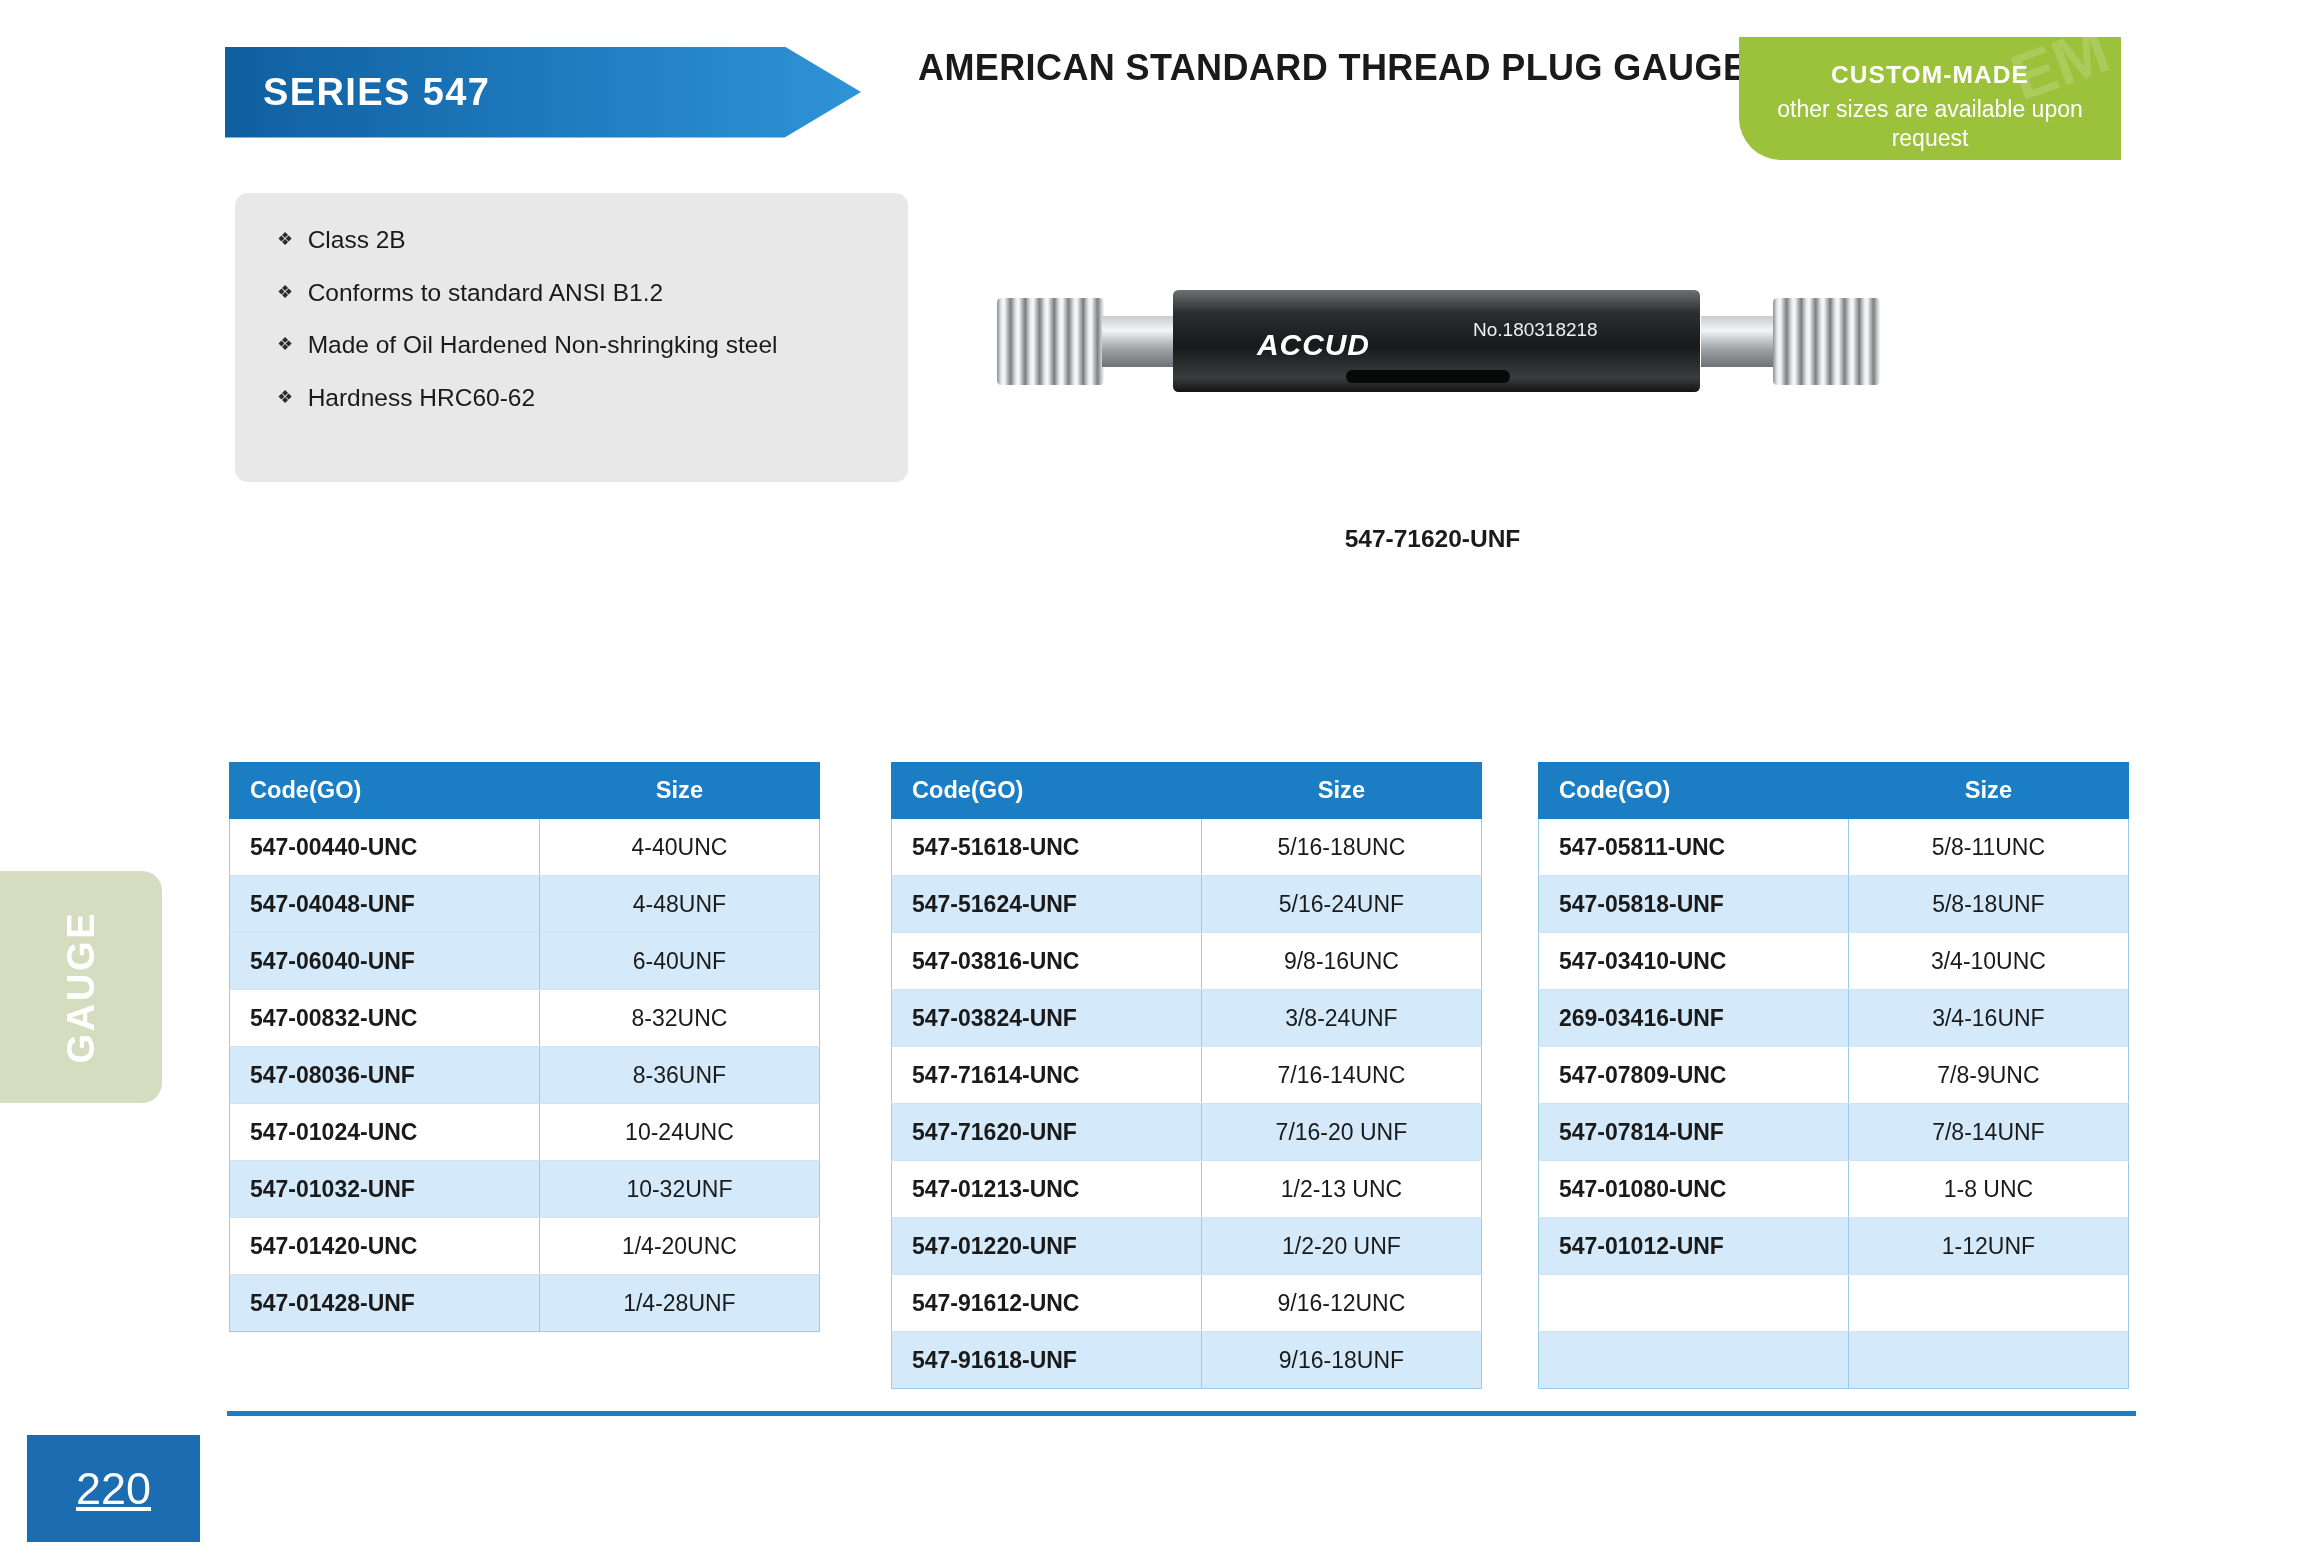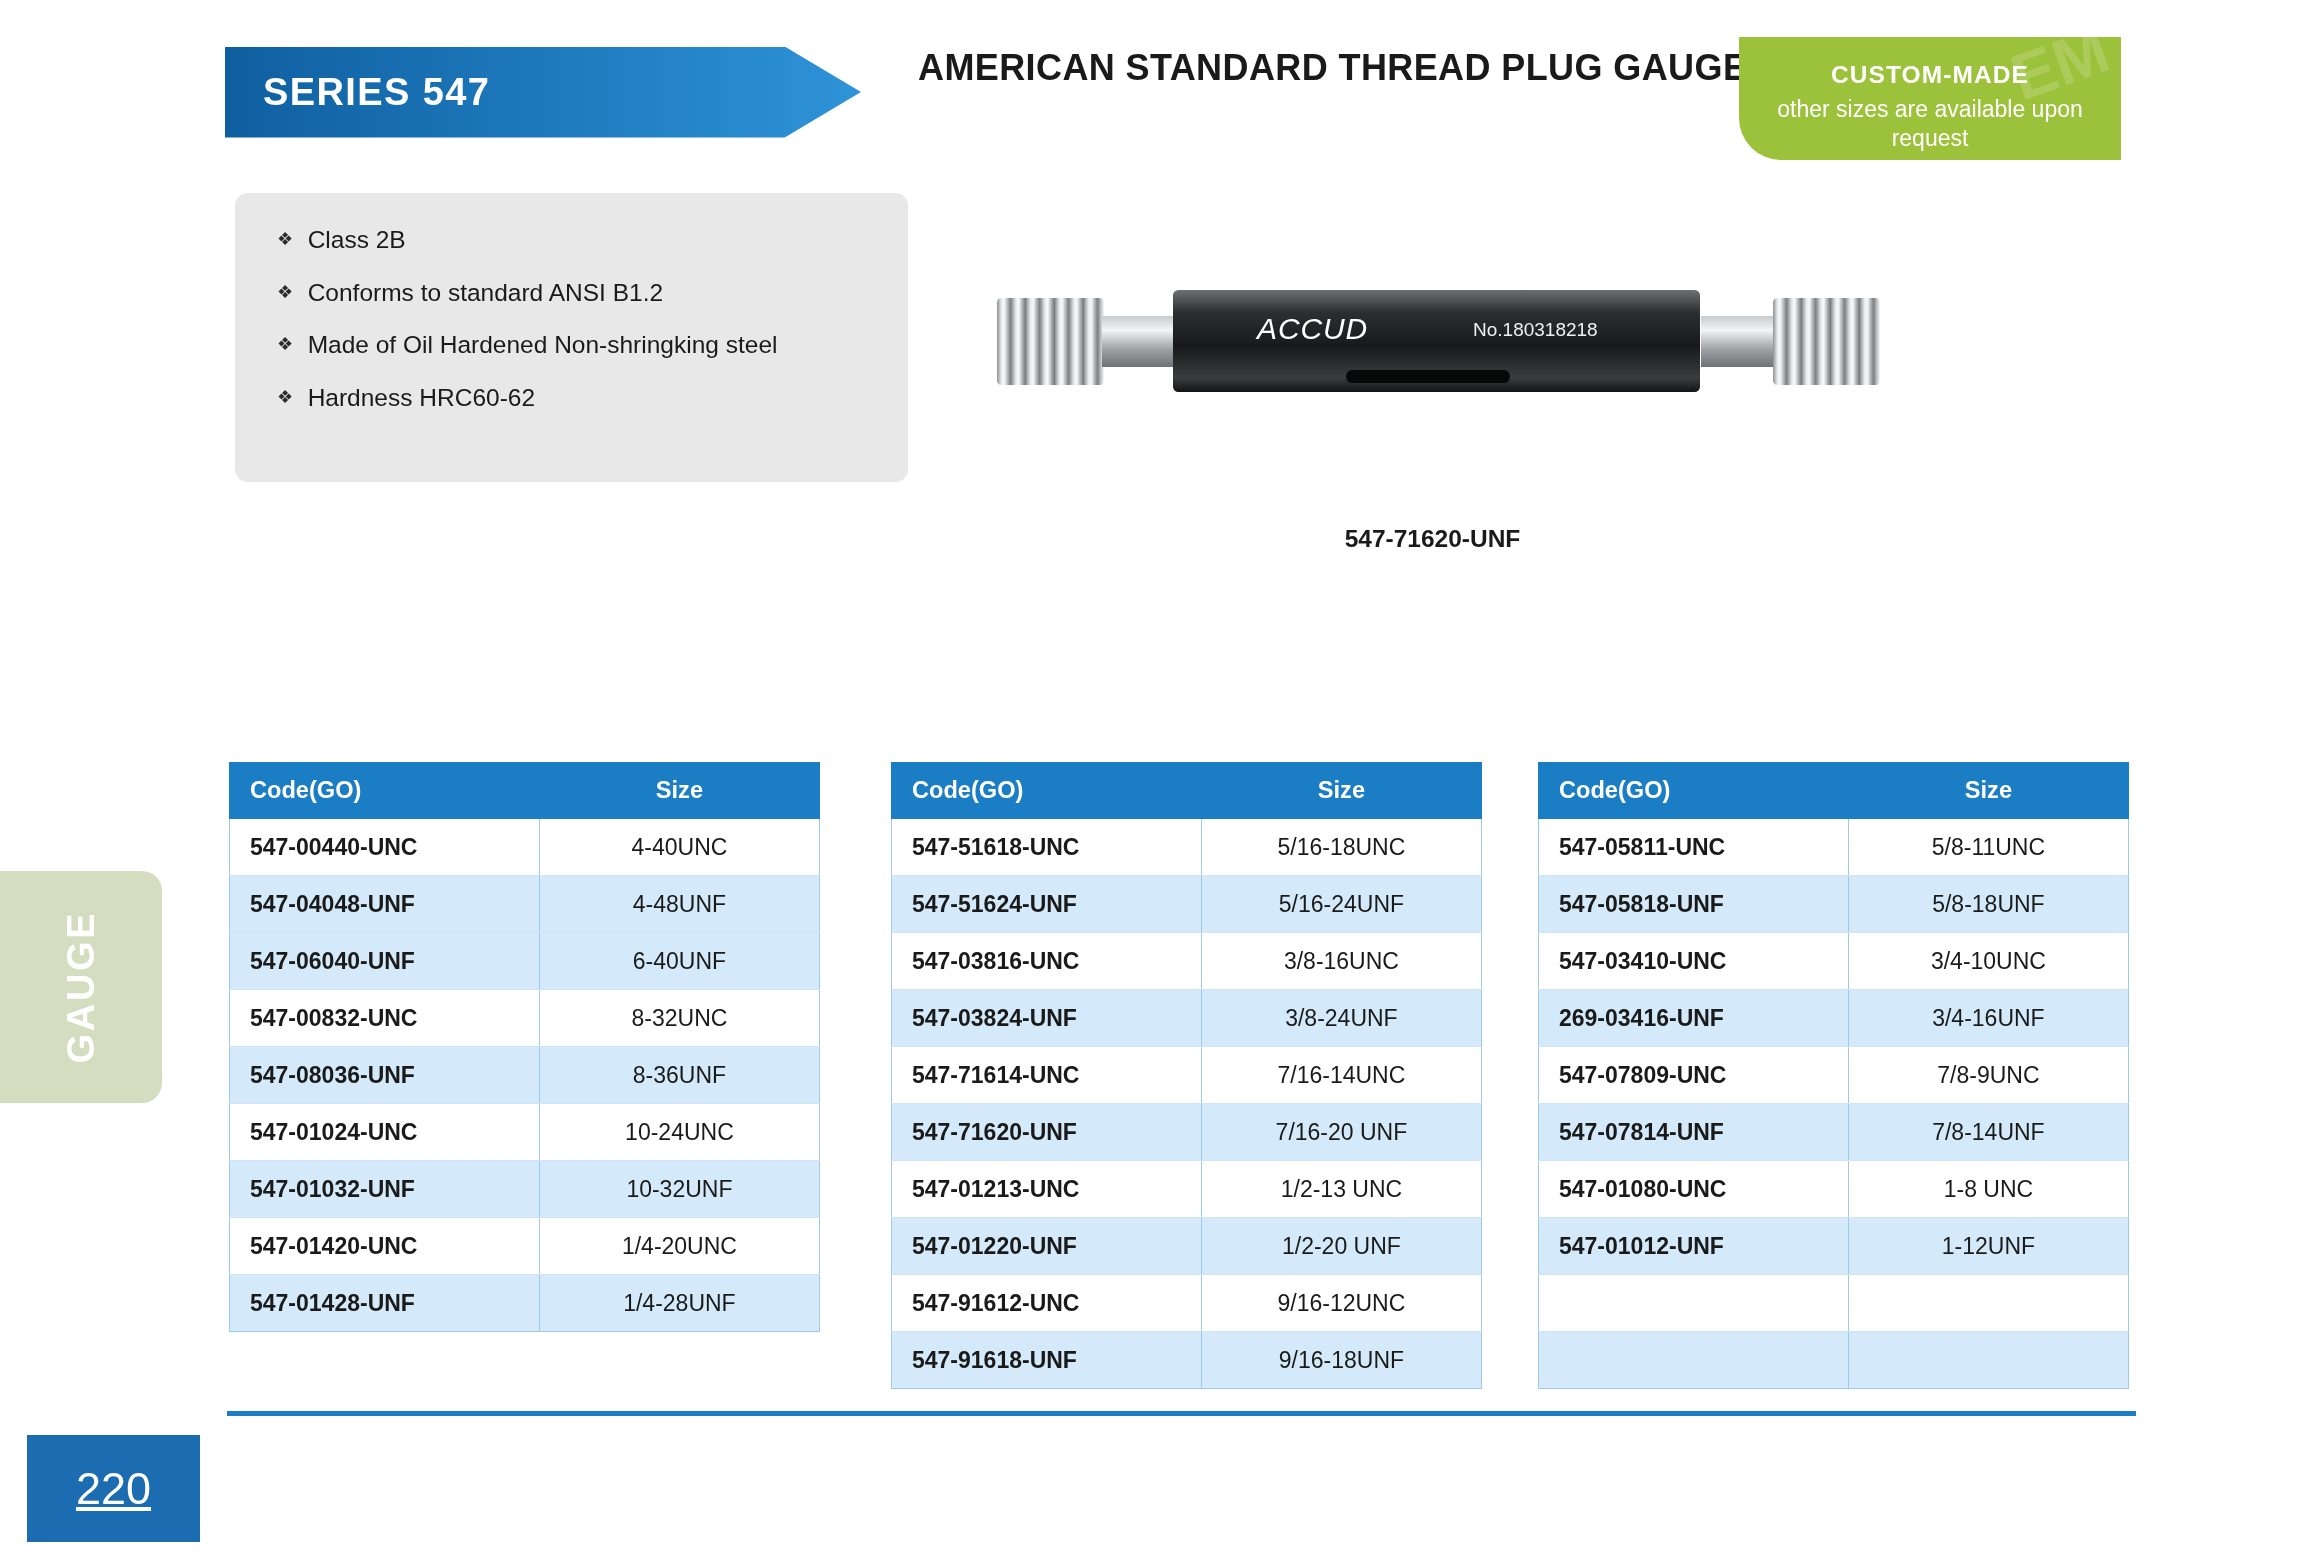--- a/index.html
+++ b/index.html
@@ -125,24 +125,24 @@
     left: 227px;
     top: 45px;
     width: 527px;
     height: 102px;
     background: linear-gradient(to bottom, #6d6f72 0%, #2c2e30 22%, #18191b 55%, #3a3c3e 86%, #131415 100%);
     border-radius: 5.5px;
   }
   .gauge-body .brand {
     position: absolute;
     left: 84px;
-    top: 22px;
+    top: 38px;
     color: #ffffff;
     font-size: 30px;
-    font-weight: normal;
+    font-weight: bold;
     font-style: italic;
     letter-spacing: 0.9px;
   }
   .gauge-body .serial {
     position: absolute;
     left: 300px;
     top: 29px;
     color: #f0f0f0;
     font-size: 19px;
   }
@@ -397,21 +397,21 @@
       <tr class="norm">
           <td class="code">547-51618-UNC</td>
           <td class="size">5/16-18UNC</td>
         </tr>
       <tr class="alt">
           <td class="code">547-51624-UNF</td>
           <td class="size">5/16-24UNF</td>
         </tr>
       <tr class="norm">
           <td class="code">547-03816-UNC</td>
-          <td class="size">3/8-16UNC</td>
+          <td class="size">9/8-16UNC</td>
         </tr>
       <tr class="alt">
           <td class="code">547-03824-UNF</td>
           <td class="size">3/8-24UNF</td>
         </tr>
       <tr class="norm">
           <td class="code">547-71614-UNC</td>
           <td class="size">7/16-14UNC</td>
         </tr>
       <tr class="alt">

